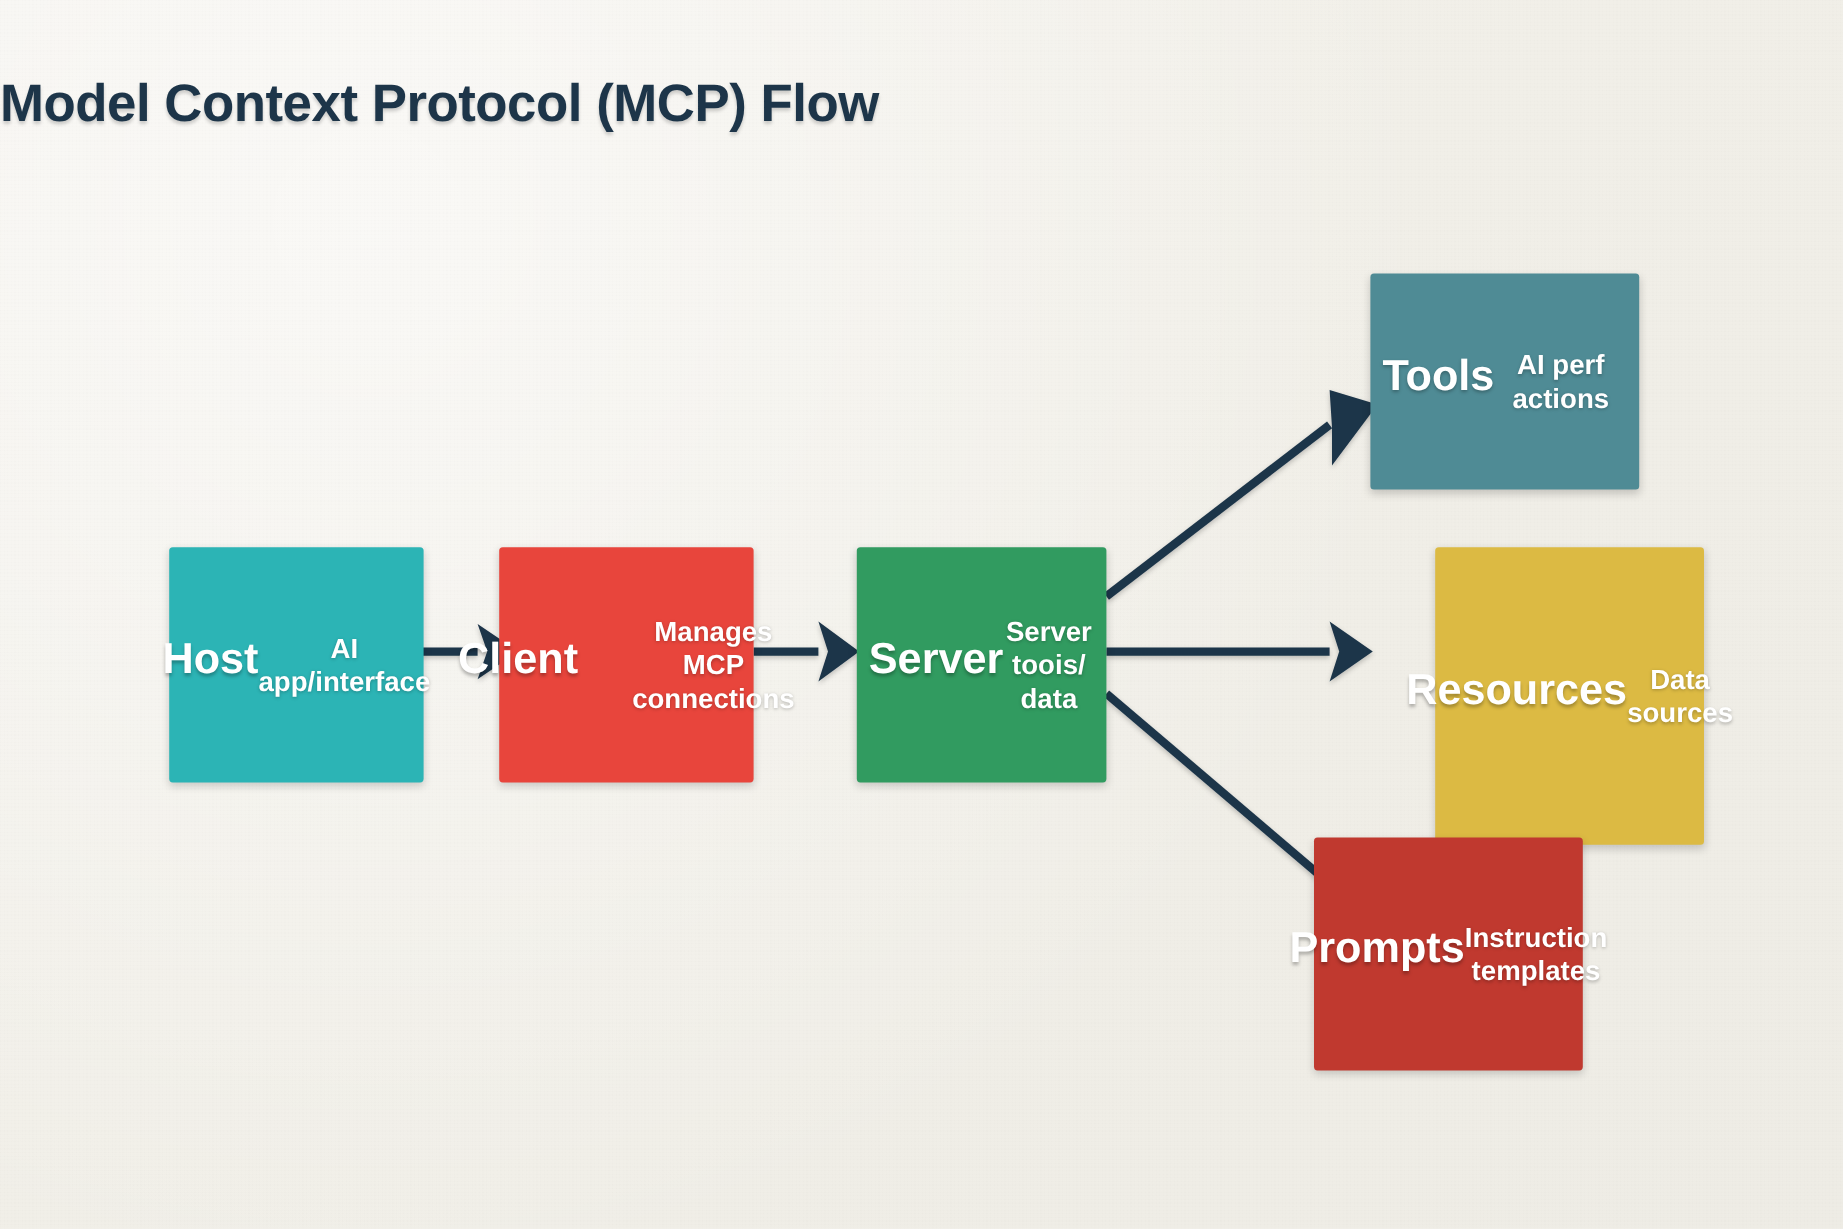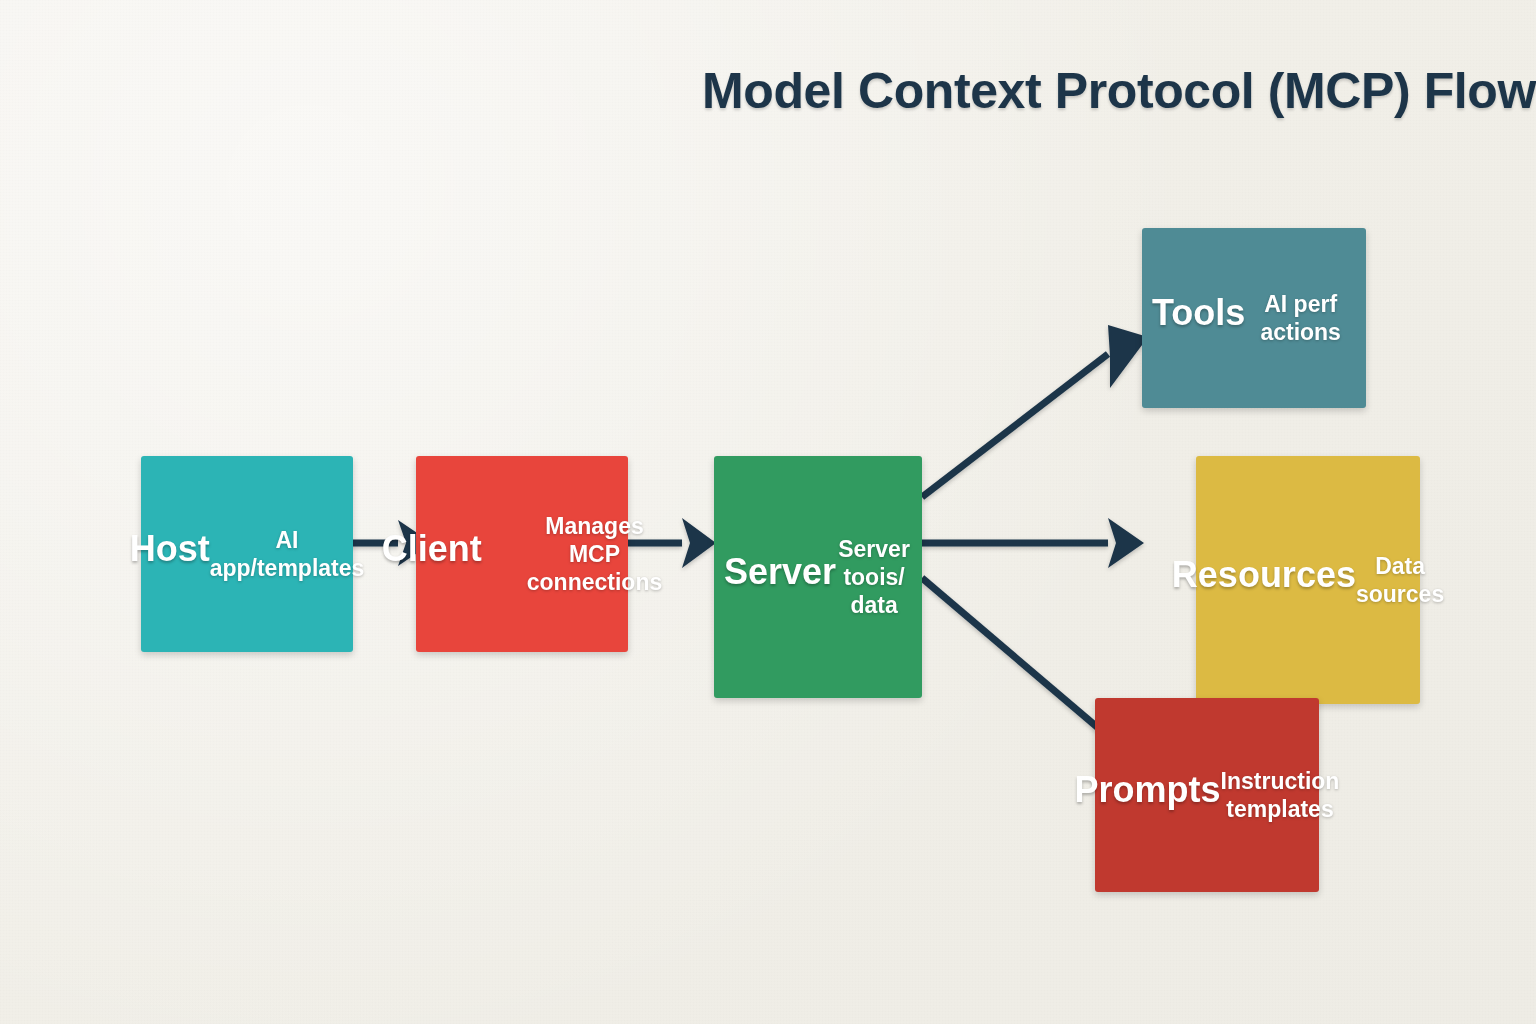--- a/index.html
+++ b/index.html
@@ -29,22 +29,22 @@
     opacity: 0.5;
     background-image:
       repeating-linear-gradient(0deg, rgba(0,0,0,0.012) 0px, rgba(0,0,0,0.012) 1px, rgba(255,255,255,0) 1px, rgba(255,255,255,0) 3px),
       repeating-linear-gradient(90deg, rgba(0,0,0,0.010) 0px, rgba(0,0,0,0.010) 1px, rgba(255,255,255,0) 1px, rgba(255,255,255,0) 3px);
   }
   #title {
     position: absolute;
     left: 0;
     top: 62px;
     width: 1536px;
-    text-align: right;
-    font-size: 50px;
+    text-align: left;
+    font-size: 44px;
     font-weight: bold;
     letter-spacing: -0.4px;
     color: #1d3549;
     text-shadow: 0 2px 3px rgba(0,0,0,0.18);
     white-space: nowrap;
   }
   .node {
     position: absolute;
     box-sizing: border-box;
     display: flex;
@@ -118,29 +118,29 @@
     </g>
 
     <g filter="url(#arrShadow)">
       <line x1="922" y1="578" x2="1110" y2="738" stroke="#1d3549" stroke-width="7"></line>
       <polygon points="1112,768 1104,722 1148,760 1118,756" fill="#1d3549"></polygon>
     </g>
   </svg>
 
   <div class="node" id="node-host" style="left: 118px; top: 456px; width: 212px; height: 196px; background: rgb(44, 180, 181); margin-left: 23px;">
     <div class="node-title">Host</div>
-    <div class="node-sub">AI app/templates</div>
+    <div class="node-sub">AI app/interface</div>
   </div>
 
   <div class="node" id="node-client" style="left: 416px; top: 456px; width: 212px; height: 196px; background: rgb(232, 69, 60); gap: 45px;">
     <div class="node-title">Client</div>
     <div class="node-sub">Manages MCP connections</div>
   </div>
 
-  <div class="node" id="node-server" style="left: 714px; top: 456px; width: 208px; height: 242px; background: rgb(49, 155, 96);">
+  <div class="node" id="node-server" style="left: 714px; top: 456px; width: 208px; height: 196px; background: rgb(49, 155, 96);">
     <div class="node-title">Server</div>
     <div class="node-sub">Server toois/ data</div>
   </div>
 
   <div class="node" id="node-tools" style="left: 1142px; top: 228px; width: 224px; height: 180px; background: rgb(79, 139, 149);">
     <div class="node-title">Tools</div>
     <div class="node-sub">AI perf actions</div>
   </div>
 
   <div class="node" id="node-resources" style="left: 1196px; top: 456px; width: 224px; height: 248px; background: rgb(220, 186, 67); align-items: center;">

